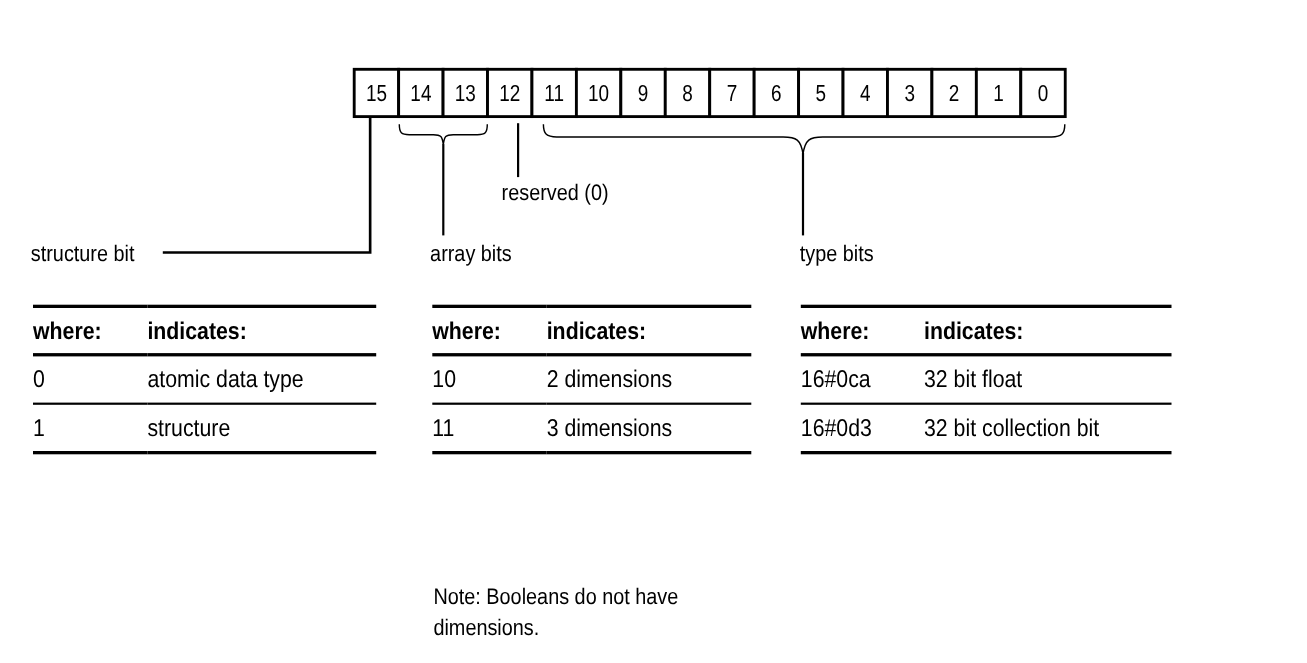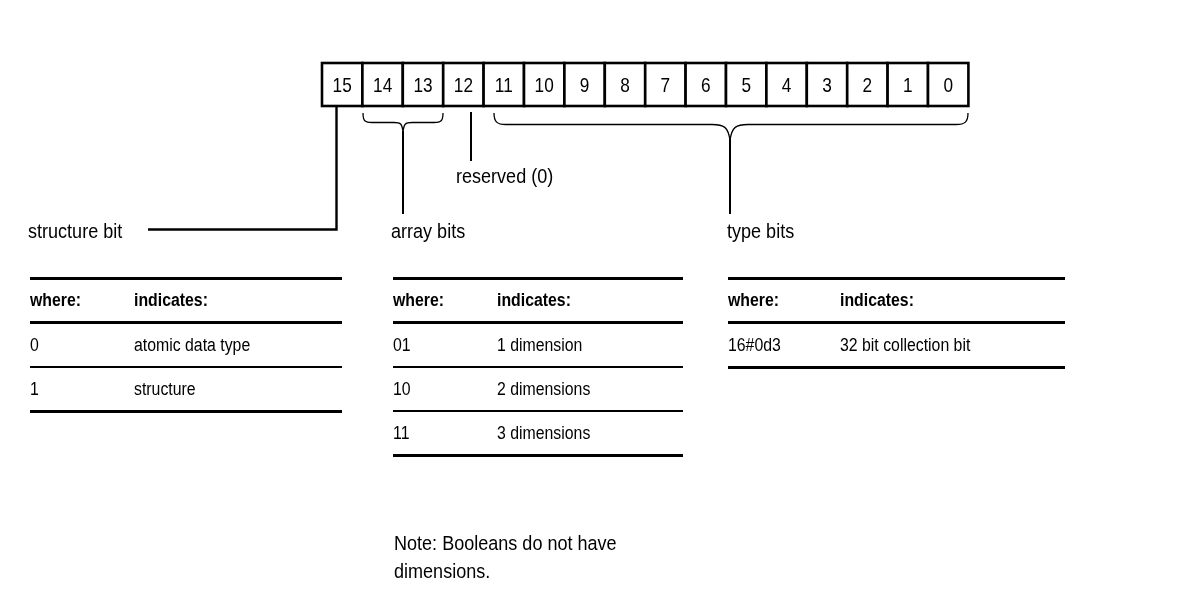--- a/index.html
+++ b/index.html
@@ -77,21 +77,21 @@
   .spec-table {
     position: absolute;
     border-collapse: collapse;
     table-layout: fixed;
   }
   .spec-table td, .spec-table th {
     padding: 0;
     text-align: left;
     vertical-align: middle;
     font-weight: normal;
-    font-size: 18px;
+    font-size: 22px;
     color: #000;
   }
   .spec-table .cellinner {
     display: block;
     transform: scaleX(0.88);
     transform-origin: left center;
     white-space: nowrap;
   }
   .spec-table thead th {
     font-weight: bold;
@@ -231,28 +231,20 @@
             <span class="cellinner">where:</span>
           </th>
         <th>
             <span class="cellinner">indicates:</span>
           </th>
       </tr>
     </thead>
     <tbody id="array-table-body">
         <tr>
           <td class="col-where">
-            <span class="cellinner">01</span>
-          </td>
-          <td>
-            <span class="cellinner">1 dimension</span>
-          </td>
-        </tr>
-        <tr>
-          <td class="col-where">
             <span class="cellinner">10</span>
           </td>
           <td>
             <span class="cellinner">2 dimensions</span>
           </td>
         </tr>
         <tr>
           <td class="col-where">
             <span class="cellinner">11</span>
           </td>
@@ -272,20 +264,28 @@
             <span class="cellinner">where:</span>
           </th>
         <th>
             <span class="cellinner">indicates:</span>
           </th>
       </tr>
     </thead>
     <tbody id="type-table-body">
         <tr>
           <td class="col-where3">
+            <span class="cellinner">16#0ca</span>
+          </td>
+          <td>
+            <span class="cellinner">32 bit float</span>
+          </td>
+        </tr>
+        <tr>
+          <td class="col-where3">
             <span class="cellinner">16#0d3</span>
           </td>
           <td>
             <span class="cellinner">32 bit collection bit</span>
           </td>
         </tr>
       </tbody>
   </table>
 
 </div>

